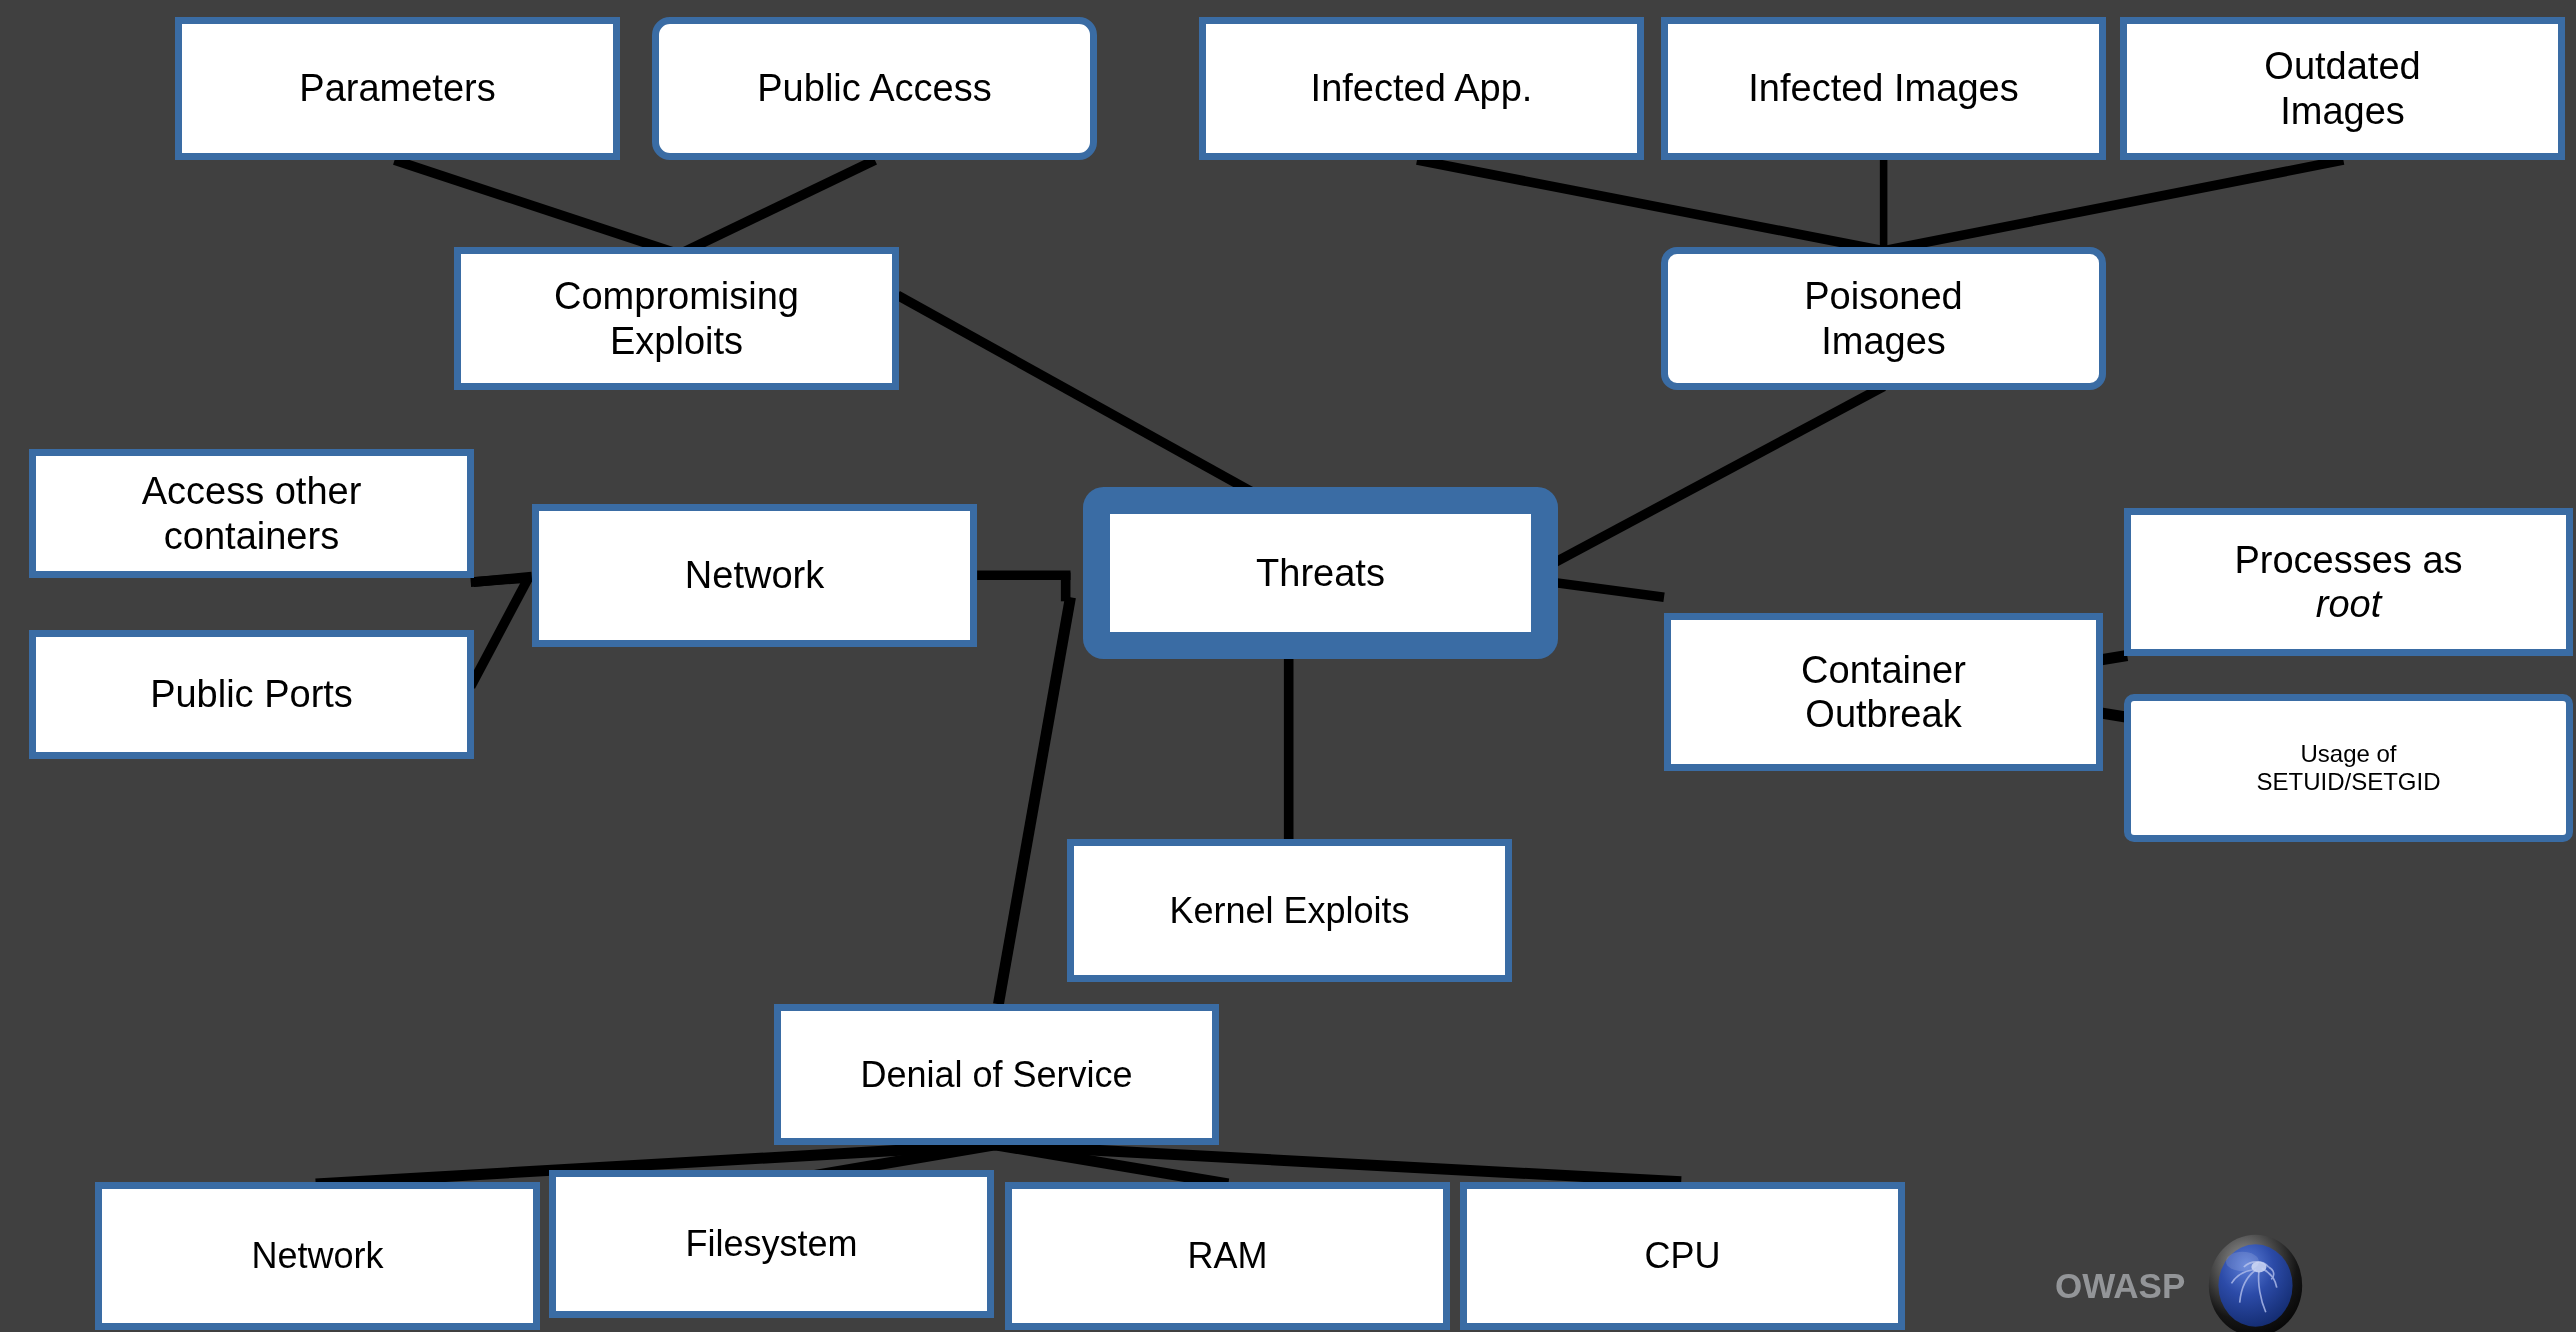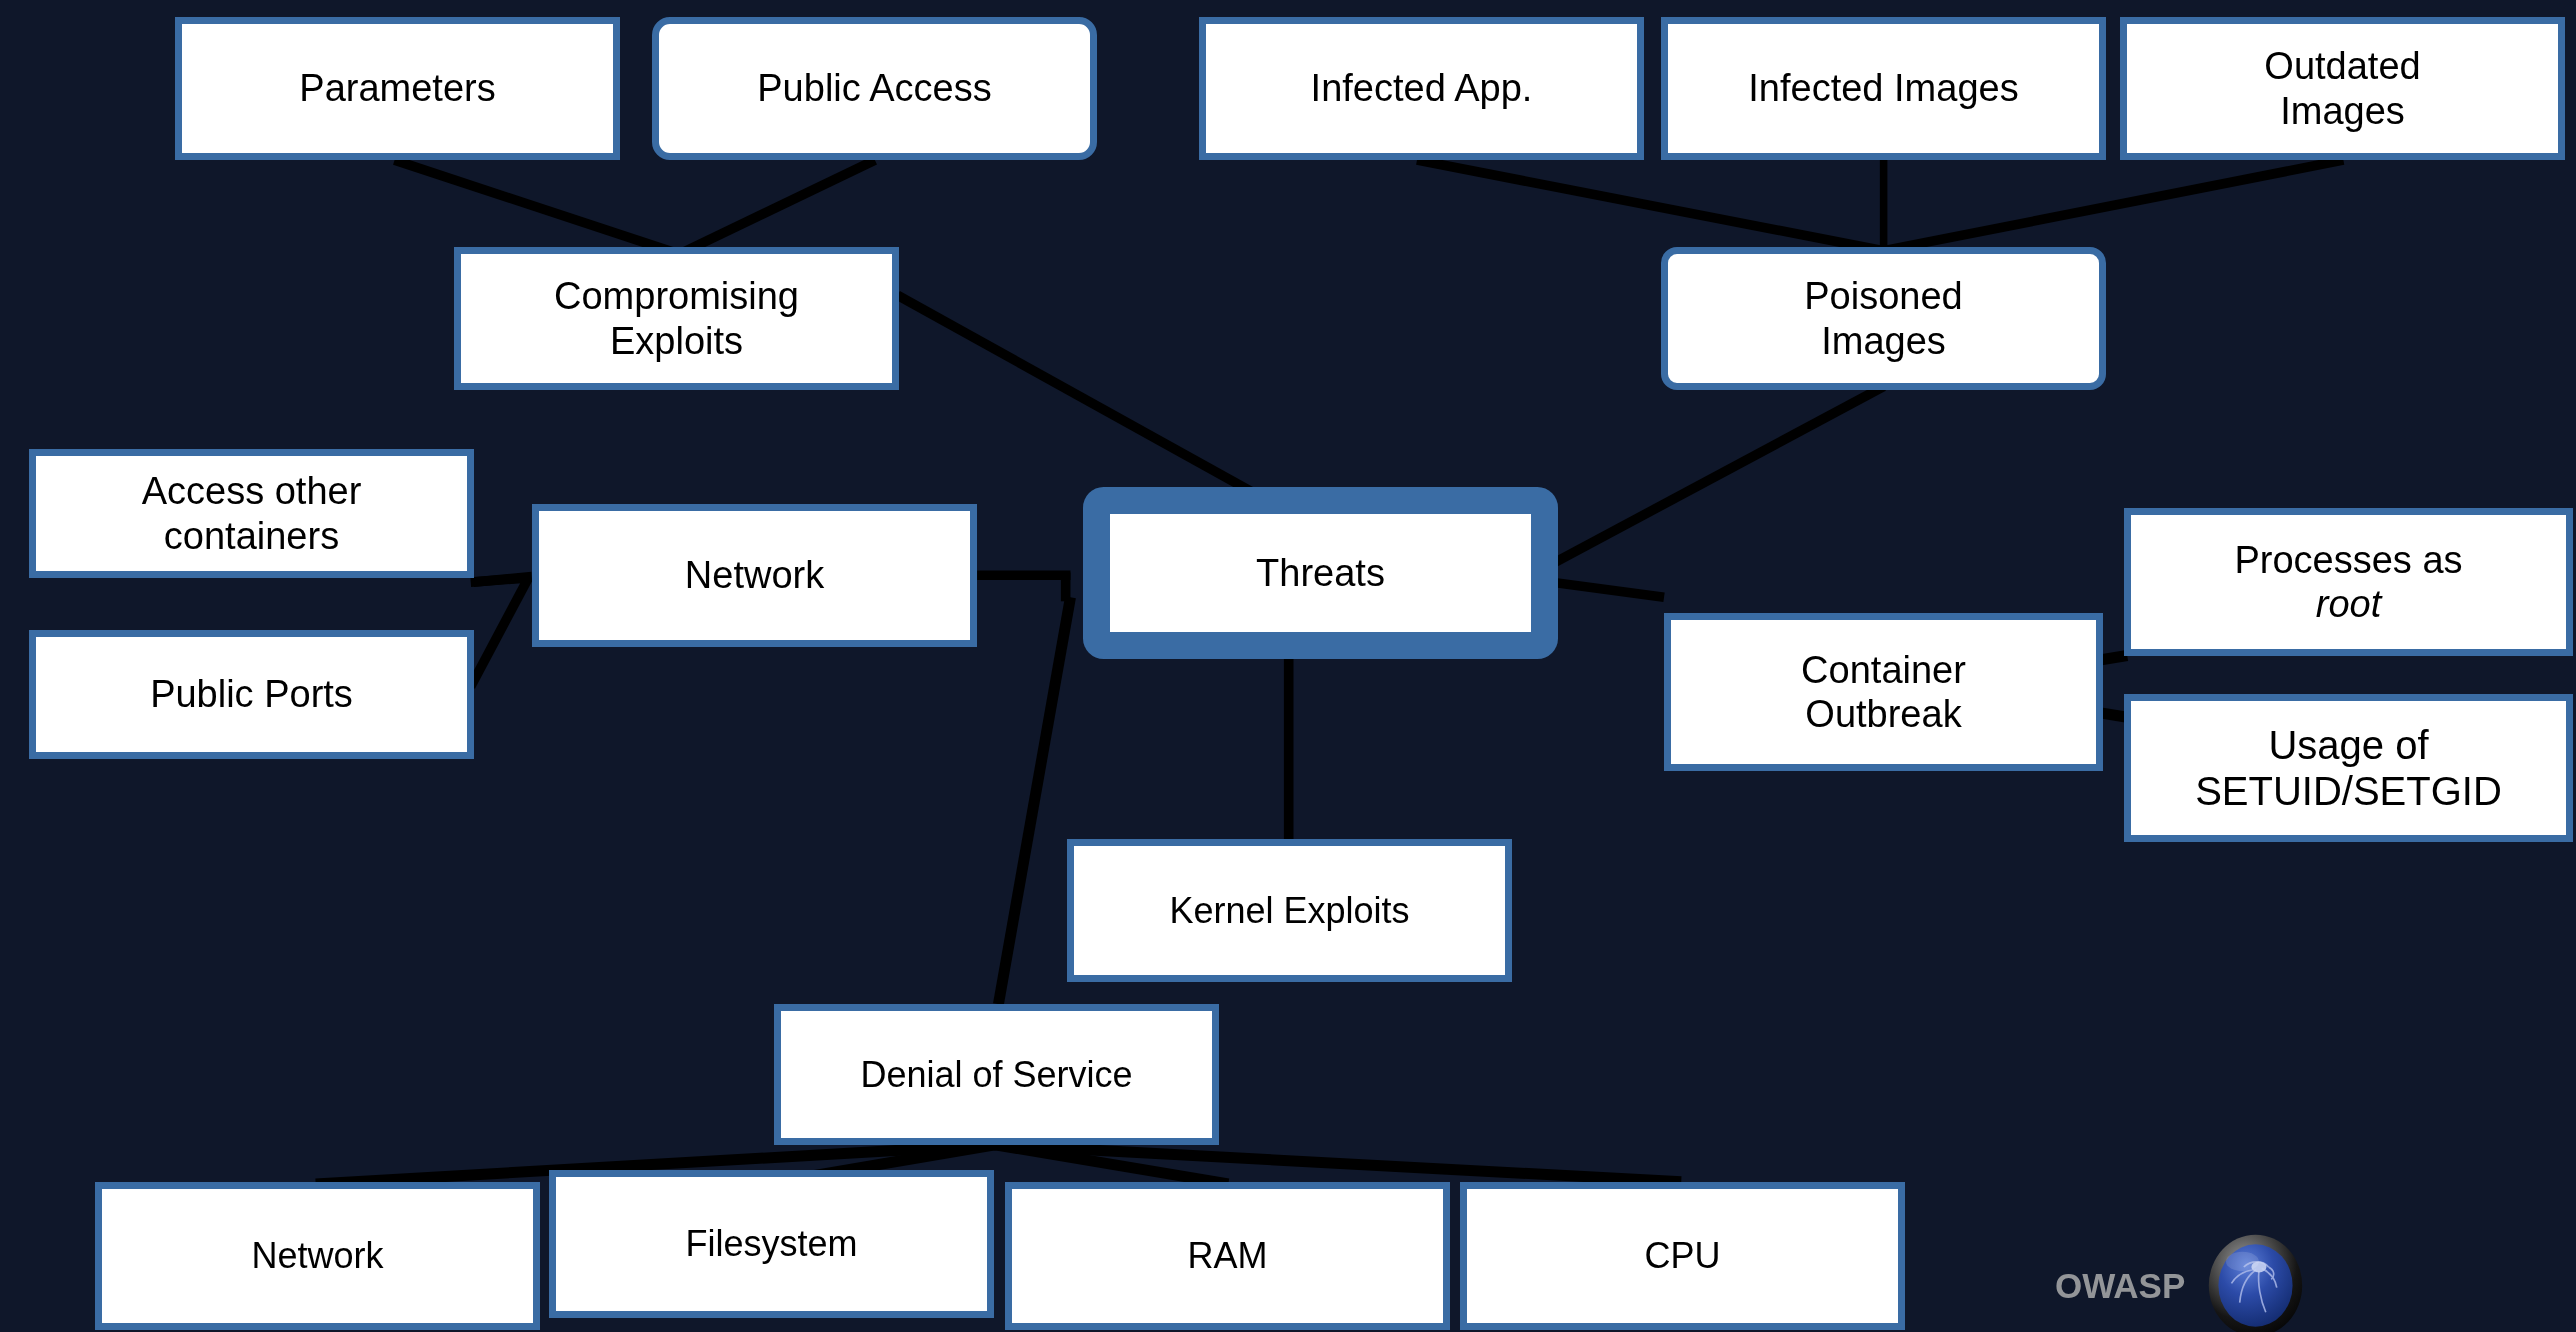--- a/index.html
+++ b/index.html
@@ -11,21 +11,21 @@
     width: 2576px;
     height: 1333px;
     position: relative;
     overflow: hidden;
     font-family: "Liberation Sans", sans-serif;
   }
   #stage {
     position: relative;
     width: 2576px;
     height: 1333px;
-    background: #0f172a;
+    background: #404040;
   }
   #edges {
     position: absolute;
     left: 0;
     top: 0;
     width: 2576px;
     height: 1333px;
     pointer-events: none;
   }
   .node {
@@ -42,21 +42,21 @@
     line-height: 1.16;
     z-index: 3;
   }
   .node .label {
     display: block;
     padding: 0 6.9px;
     white-space: pre-line;
   }
   .node.big  { font-size: 38px; }
   .node.med  { font-size: 36px; }
-  .node.sml  { font-size: 40px; }
+  .node.sml  { font-size: 24px; border-radius: 10px; }
   .node .it { font-style: italic; }
 
   
   #node-threats-wrap {
     position: absolute;
     box-sizing: border-box;
     background: #3a6ca4;
     border-radius: 20.6px;
     z-index: 4;
     display: flex;

